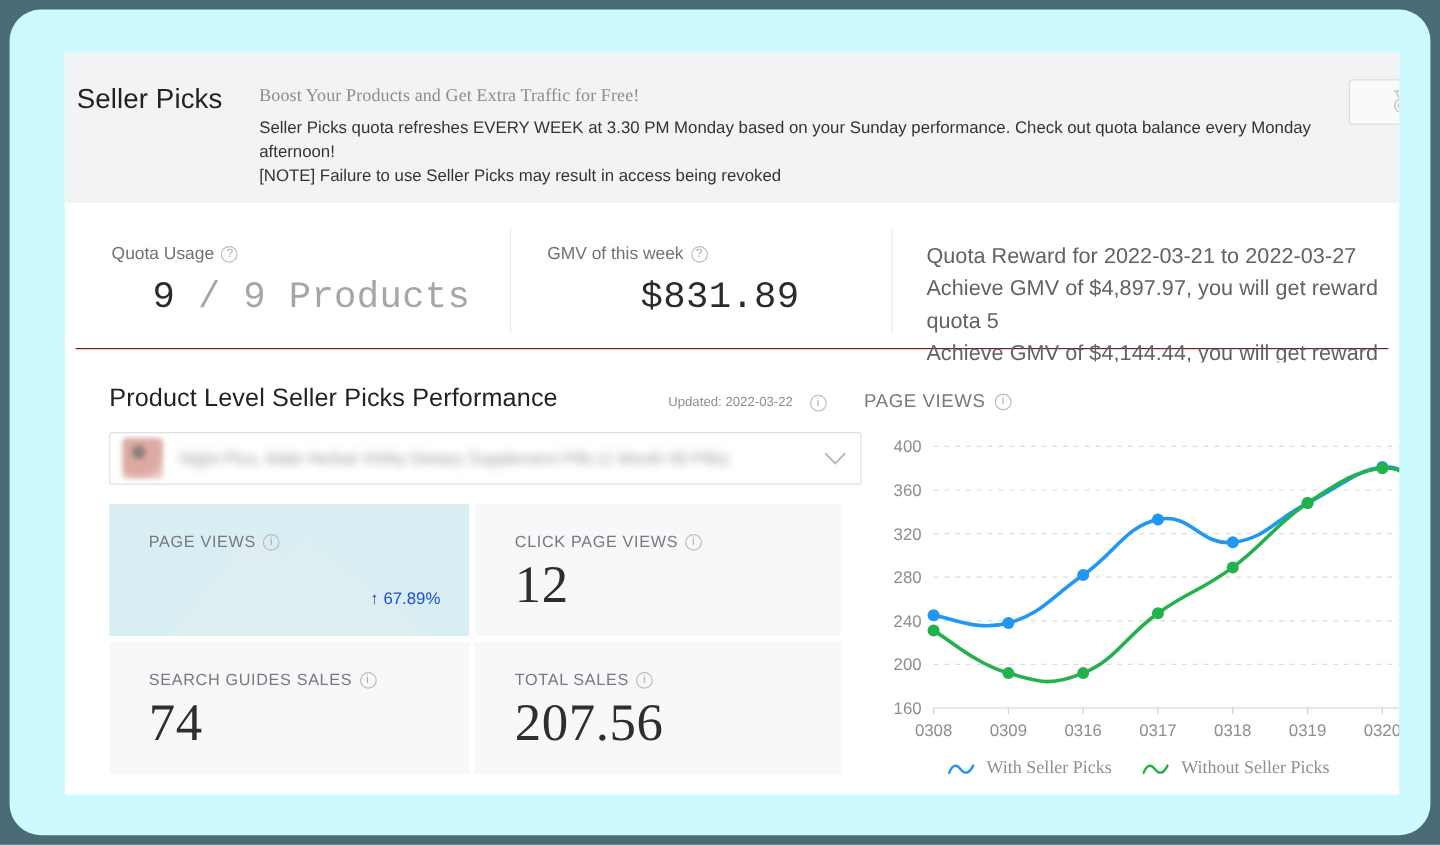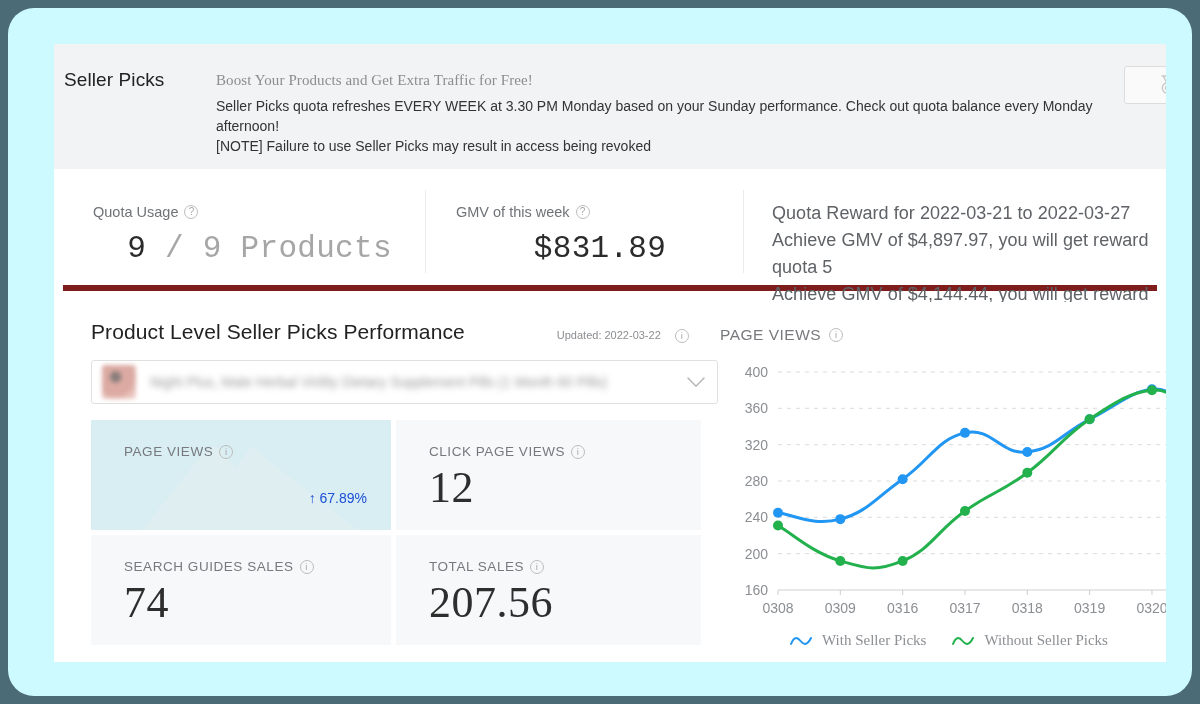--- a/index.html
+++ b/index.html
@@ -33,21 +33,21 @@
   
   #page-header {
     position: relative;
     height: 125px;
     background: #f2f3f5;
     padding: 22px 0 0 0;
   }
   #page-title {
     position: absolute;
     left: 10px; top: 25px;
-    font-size: 19px;
+    font-size: 23px;
     color: #222;
     letter-spacing: .1px;
   }
   #header-copy {
     position: absolute;
     left: 162px; top: 28px;
     width: 880px;
   }
   #header-tagline {
     font-family: "Liberation Serif", serif;
@@ -70,21 +70,21 @@
     border-radius: 3px;
     display: flex; align-items: center; justify-content: center;
   }
 
   
   #quota-strip {
     position: relative;
     display: flex;
     height: 113px;
     background: #fff;
-    border-bottom: 6px solid #7f1d1d;
+    border-bottom: 1px solid #7f1d1d;
     margin: 9px 9px 0 9px;
   }
   .quota-col { position: relative; padding: 26px 0 0 30px; }
   .quota-col.divider::after {
     content: "";
     position: absolute;
     right: 0; top: 12px; bottom: 12px;
     width: 1px; background: #ebebeb;
   }
   #col-quota-usage { width: 363px; }

